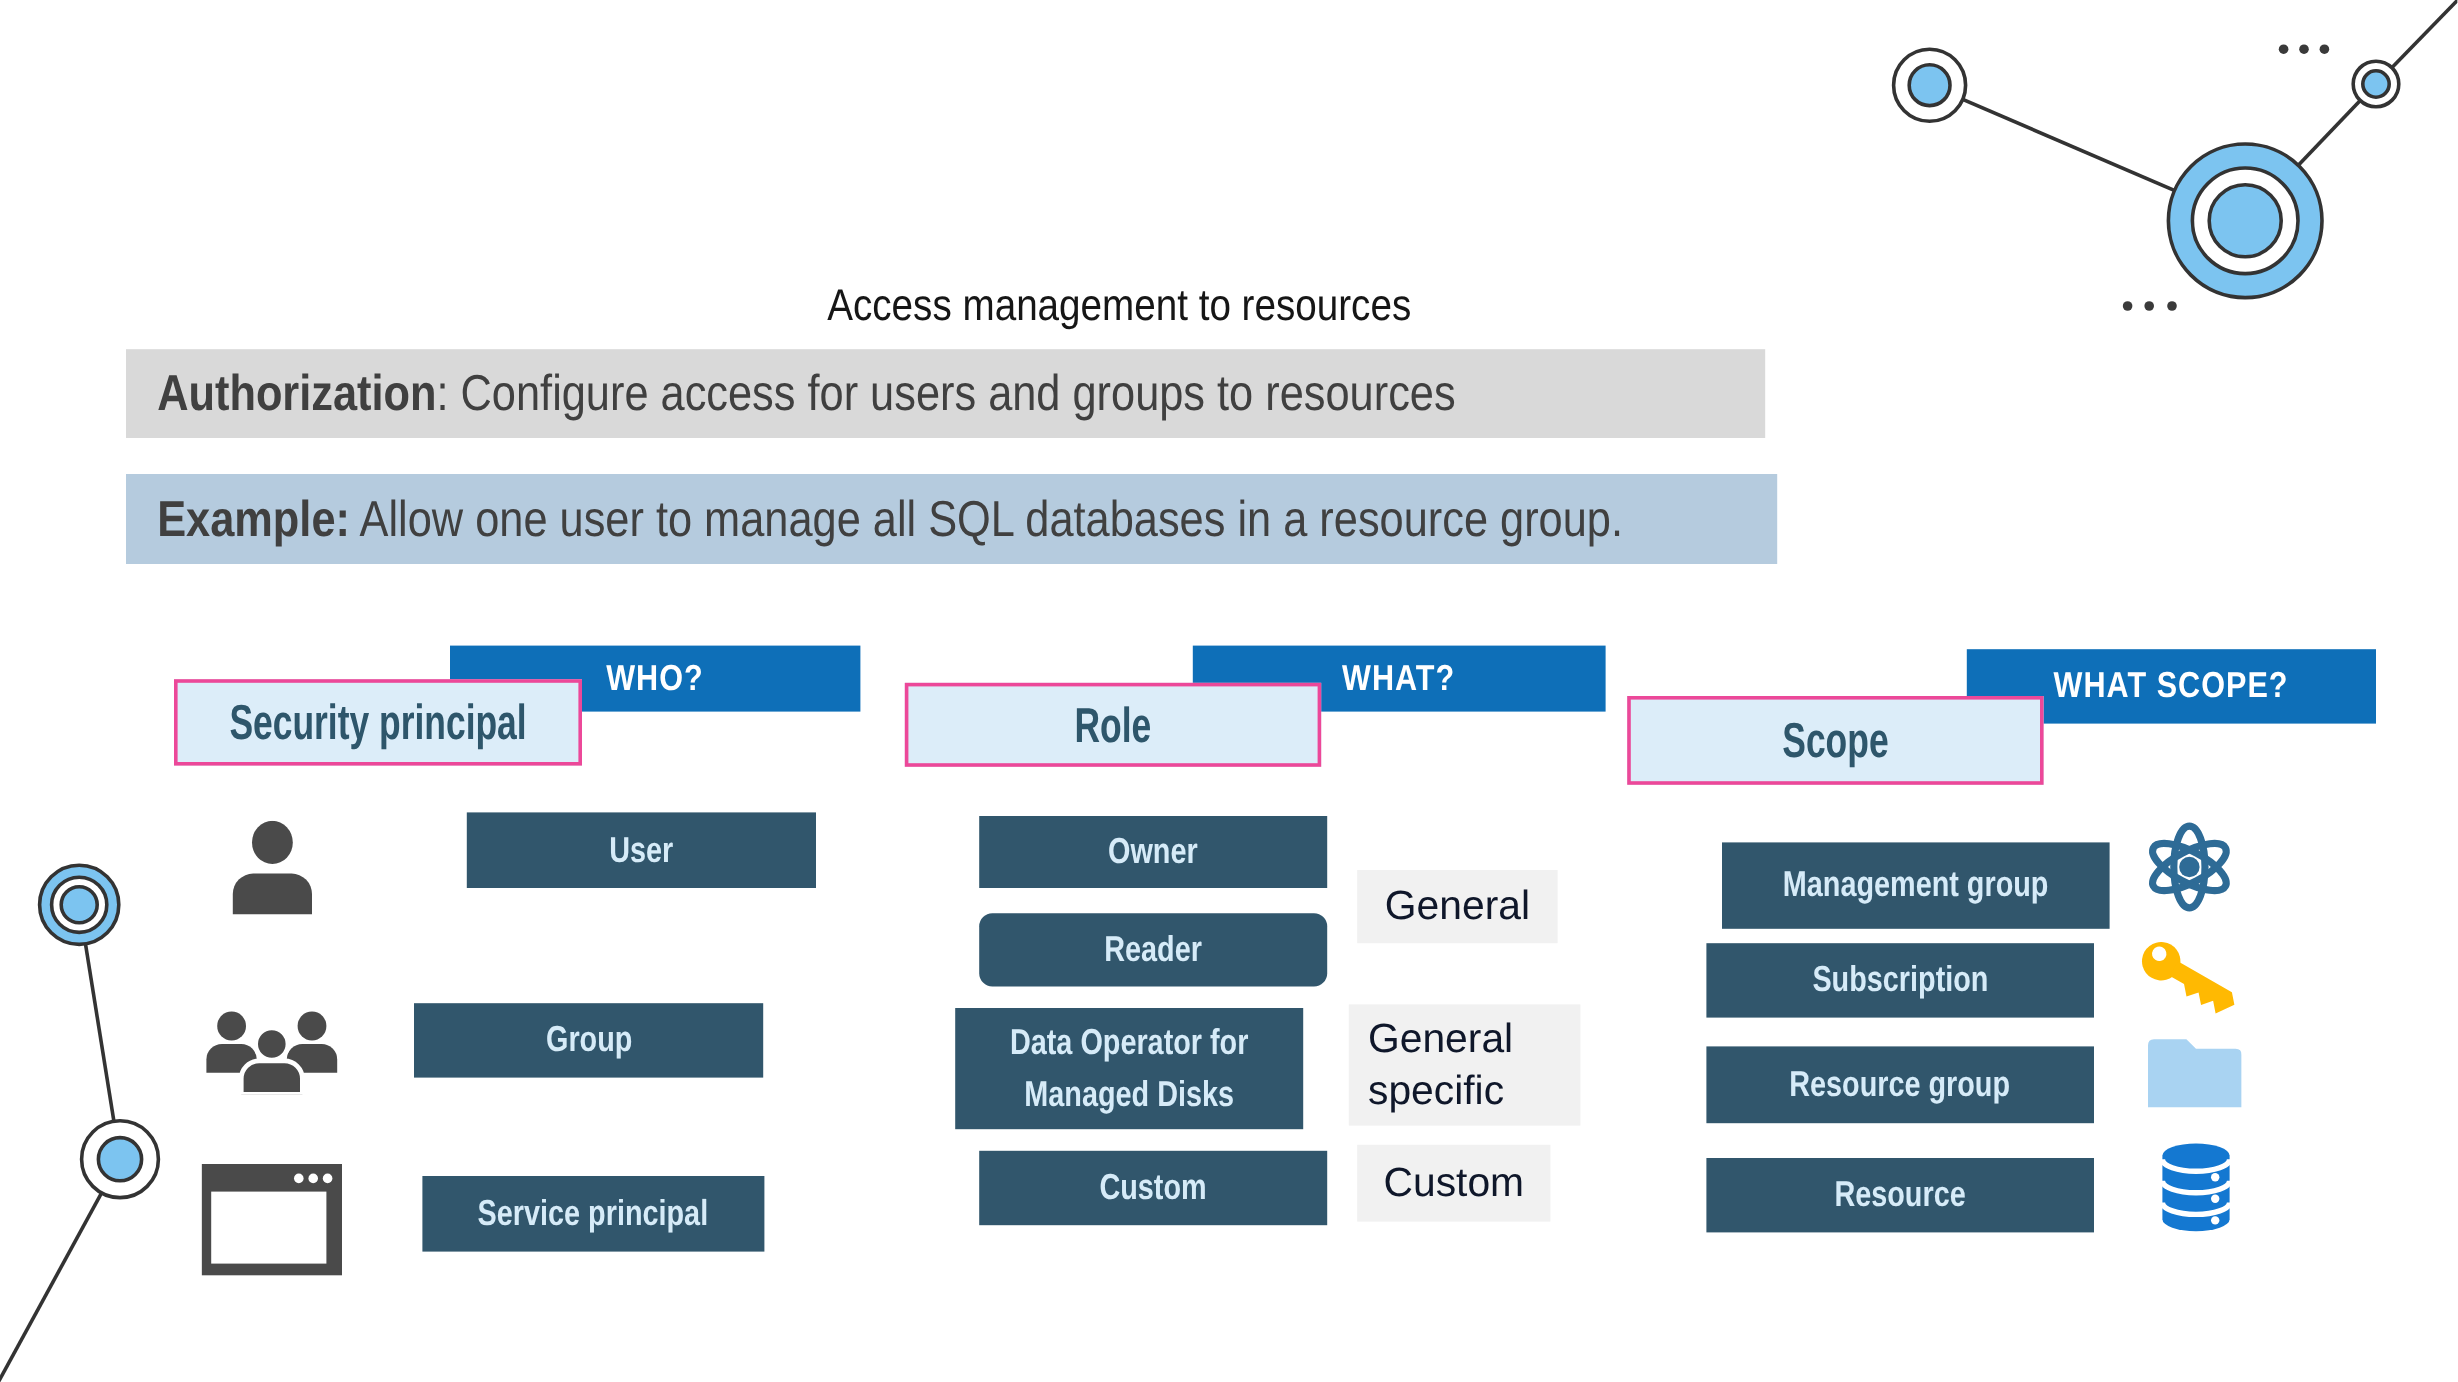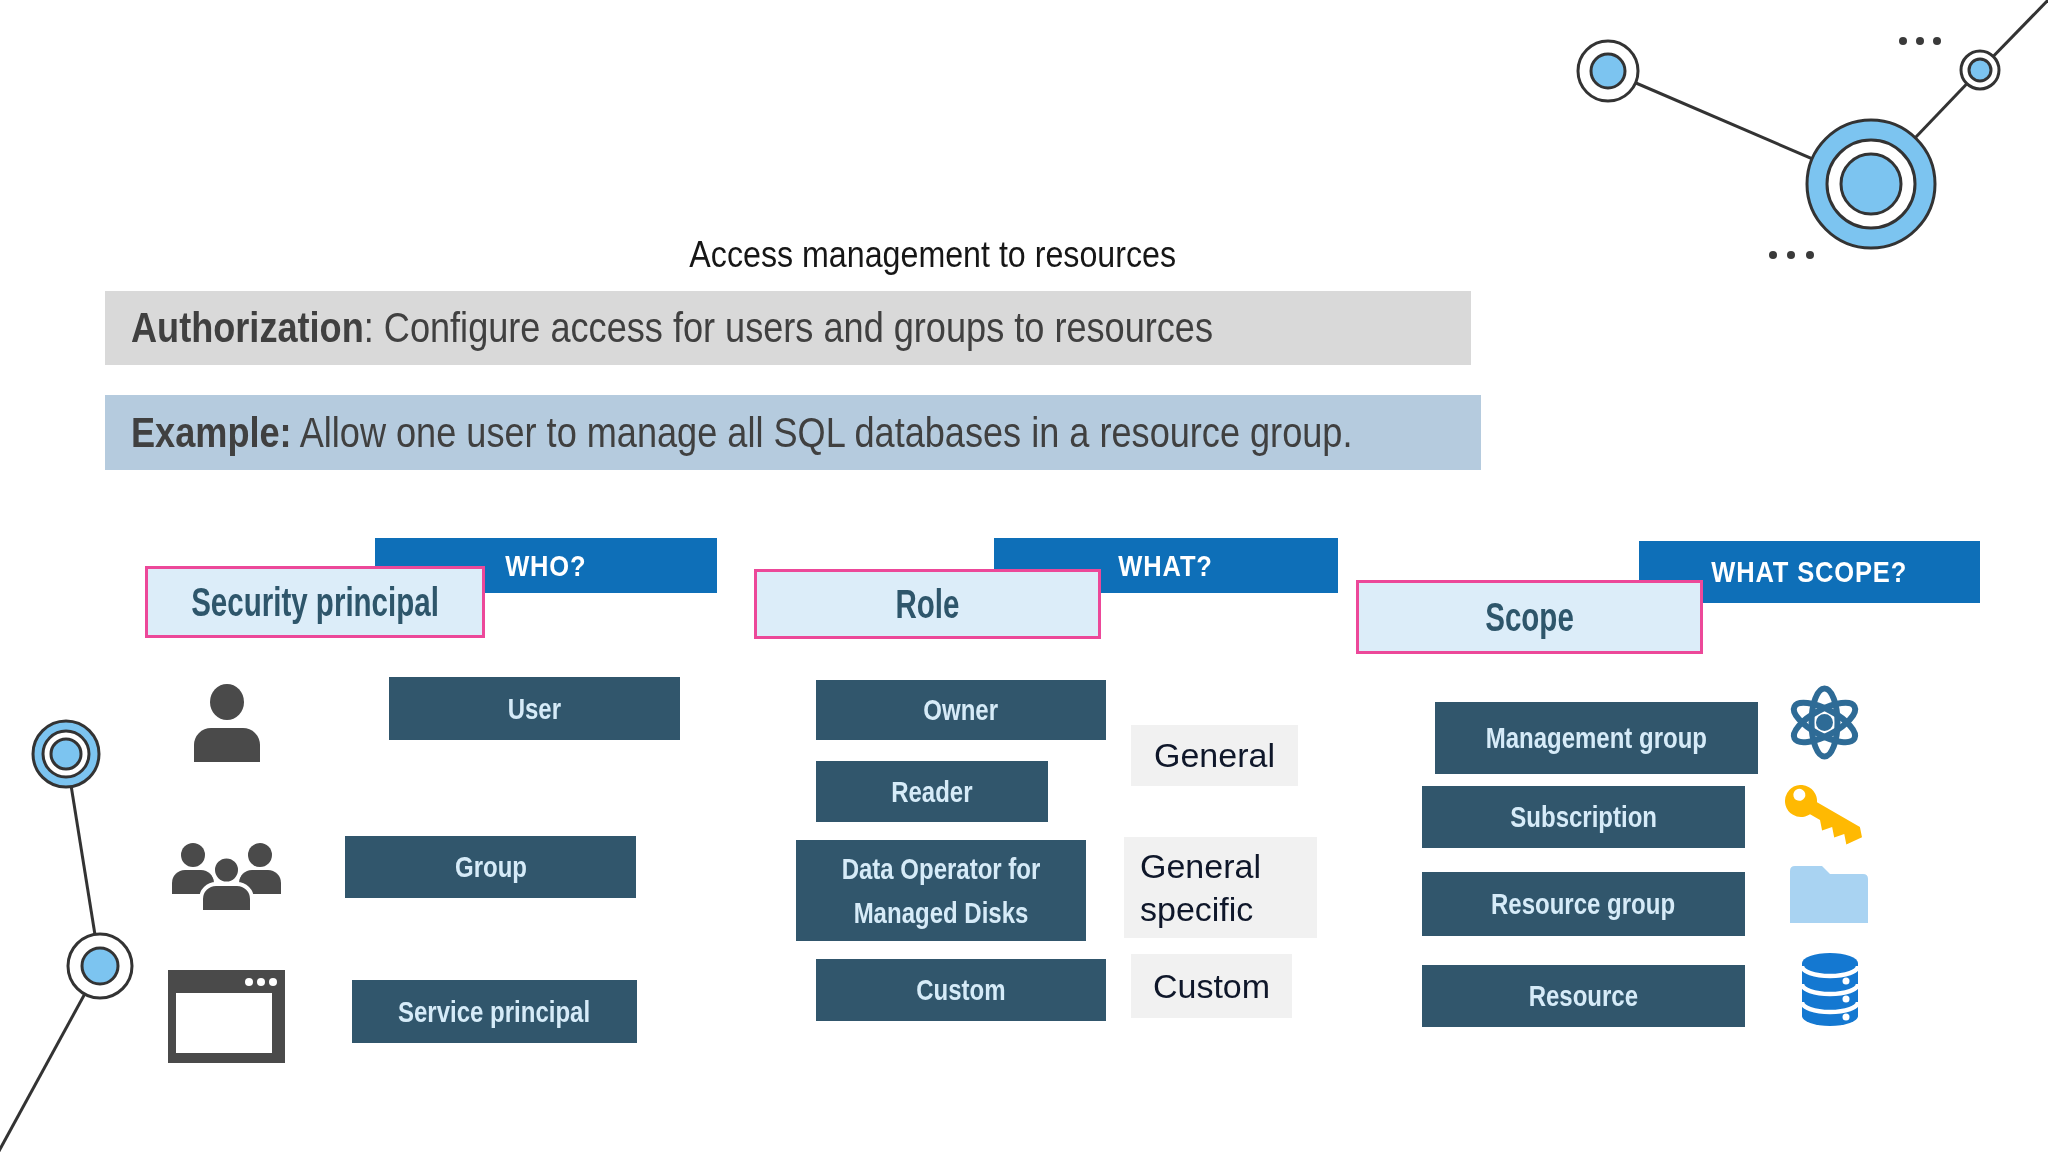--- a/index.html
+++ b/index.html
@@ -158,21 +158,21 @@
   <div class="abs colhead" style="left:994px;top:538px;width:344px;height:55px;">
       <span>WHAT?</span>
     </div>
   <div class="abs cat" style="left:754px;top:569px;width:347px;height:70px;">
       <span>Role</span>
     </div>
 
   <div class="abs bar" style="left:816px;top:680px;width:290px;height:60px;">
       <span>Owner</span>
     </div>
-  <div class="abs bar" style="left:816px;top:761px;width:232px;height:61px;">
+  <div class="abs bar" style="left:816px;top:761px;width:290px;height:61px;border-radius:11px;">
       <span>Reader</span>
     </div>
   <div class="abs bar" style="left:796px;top:840px;width:290px;height:101px;padding:0 20px;box-sizing:border-box;">
       <span>Data Operator for Managed Disks</span>
     </div>
   <div class="abs bar" style="left:816px;top:959px;width:290px;height:62px;">
       <span>Custom</span>
     </div>
 
   <div class="abs typelabel" style="left:1131px;top:725px;width:167px;height:61px;">

